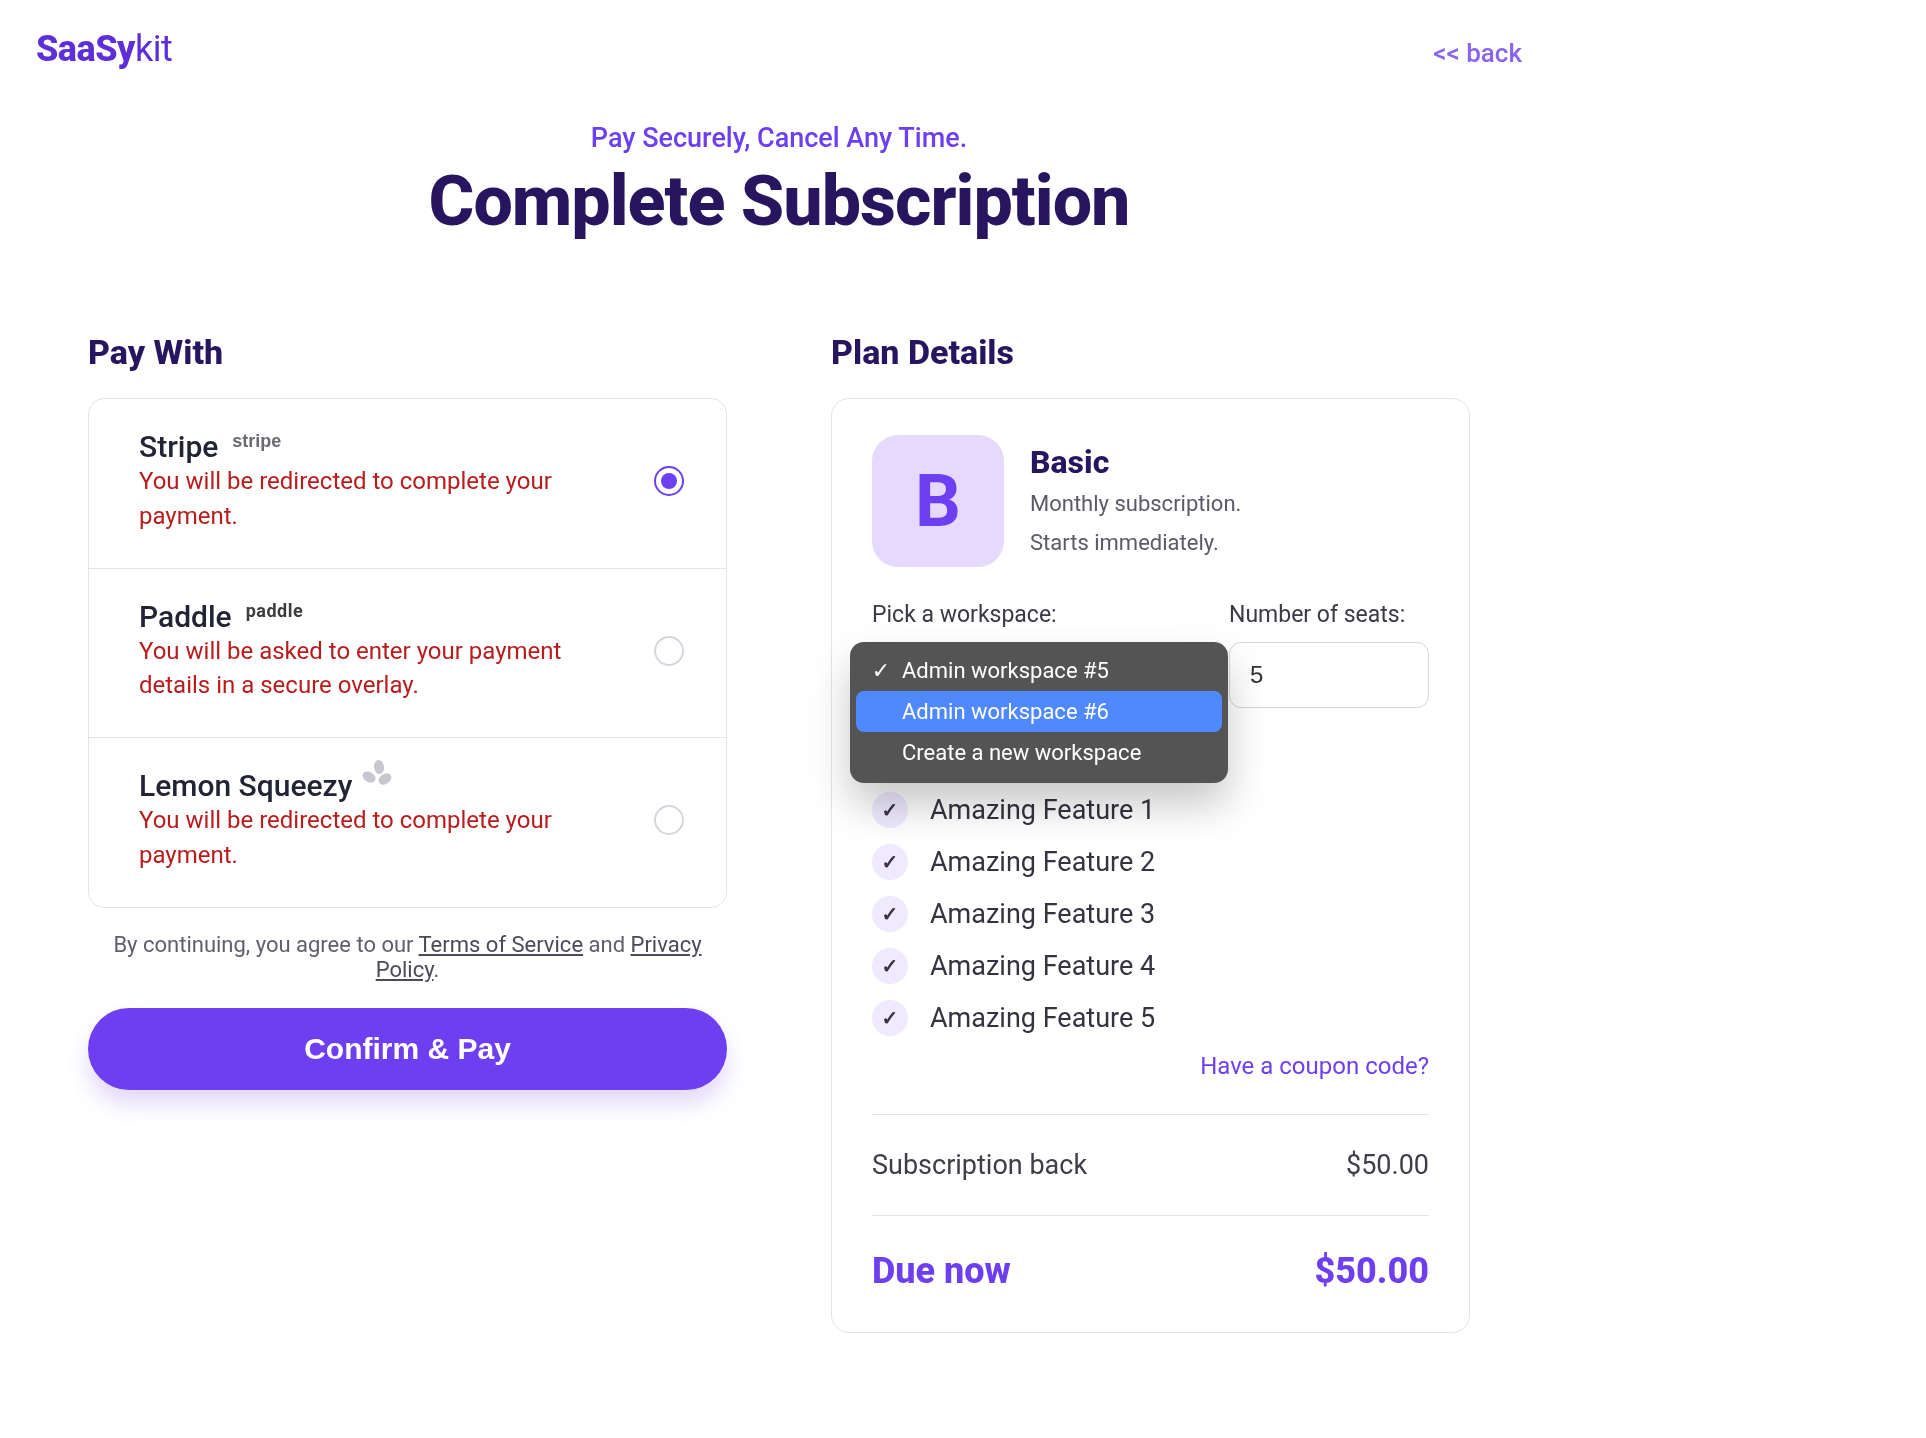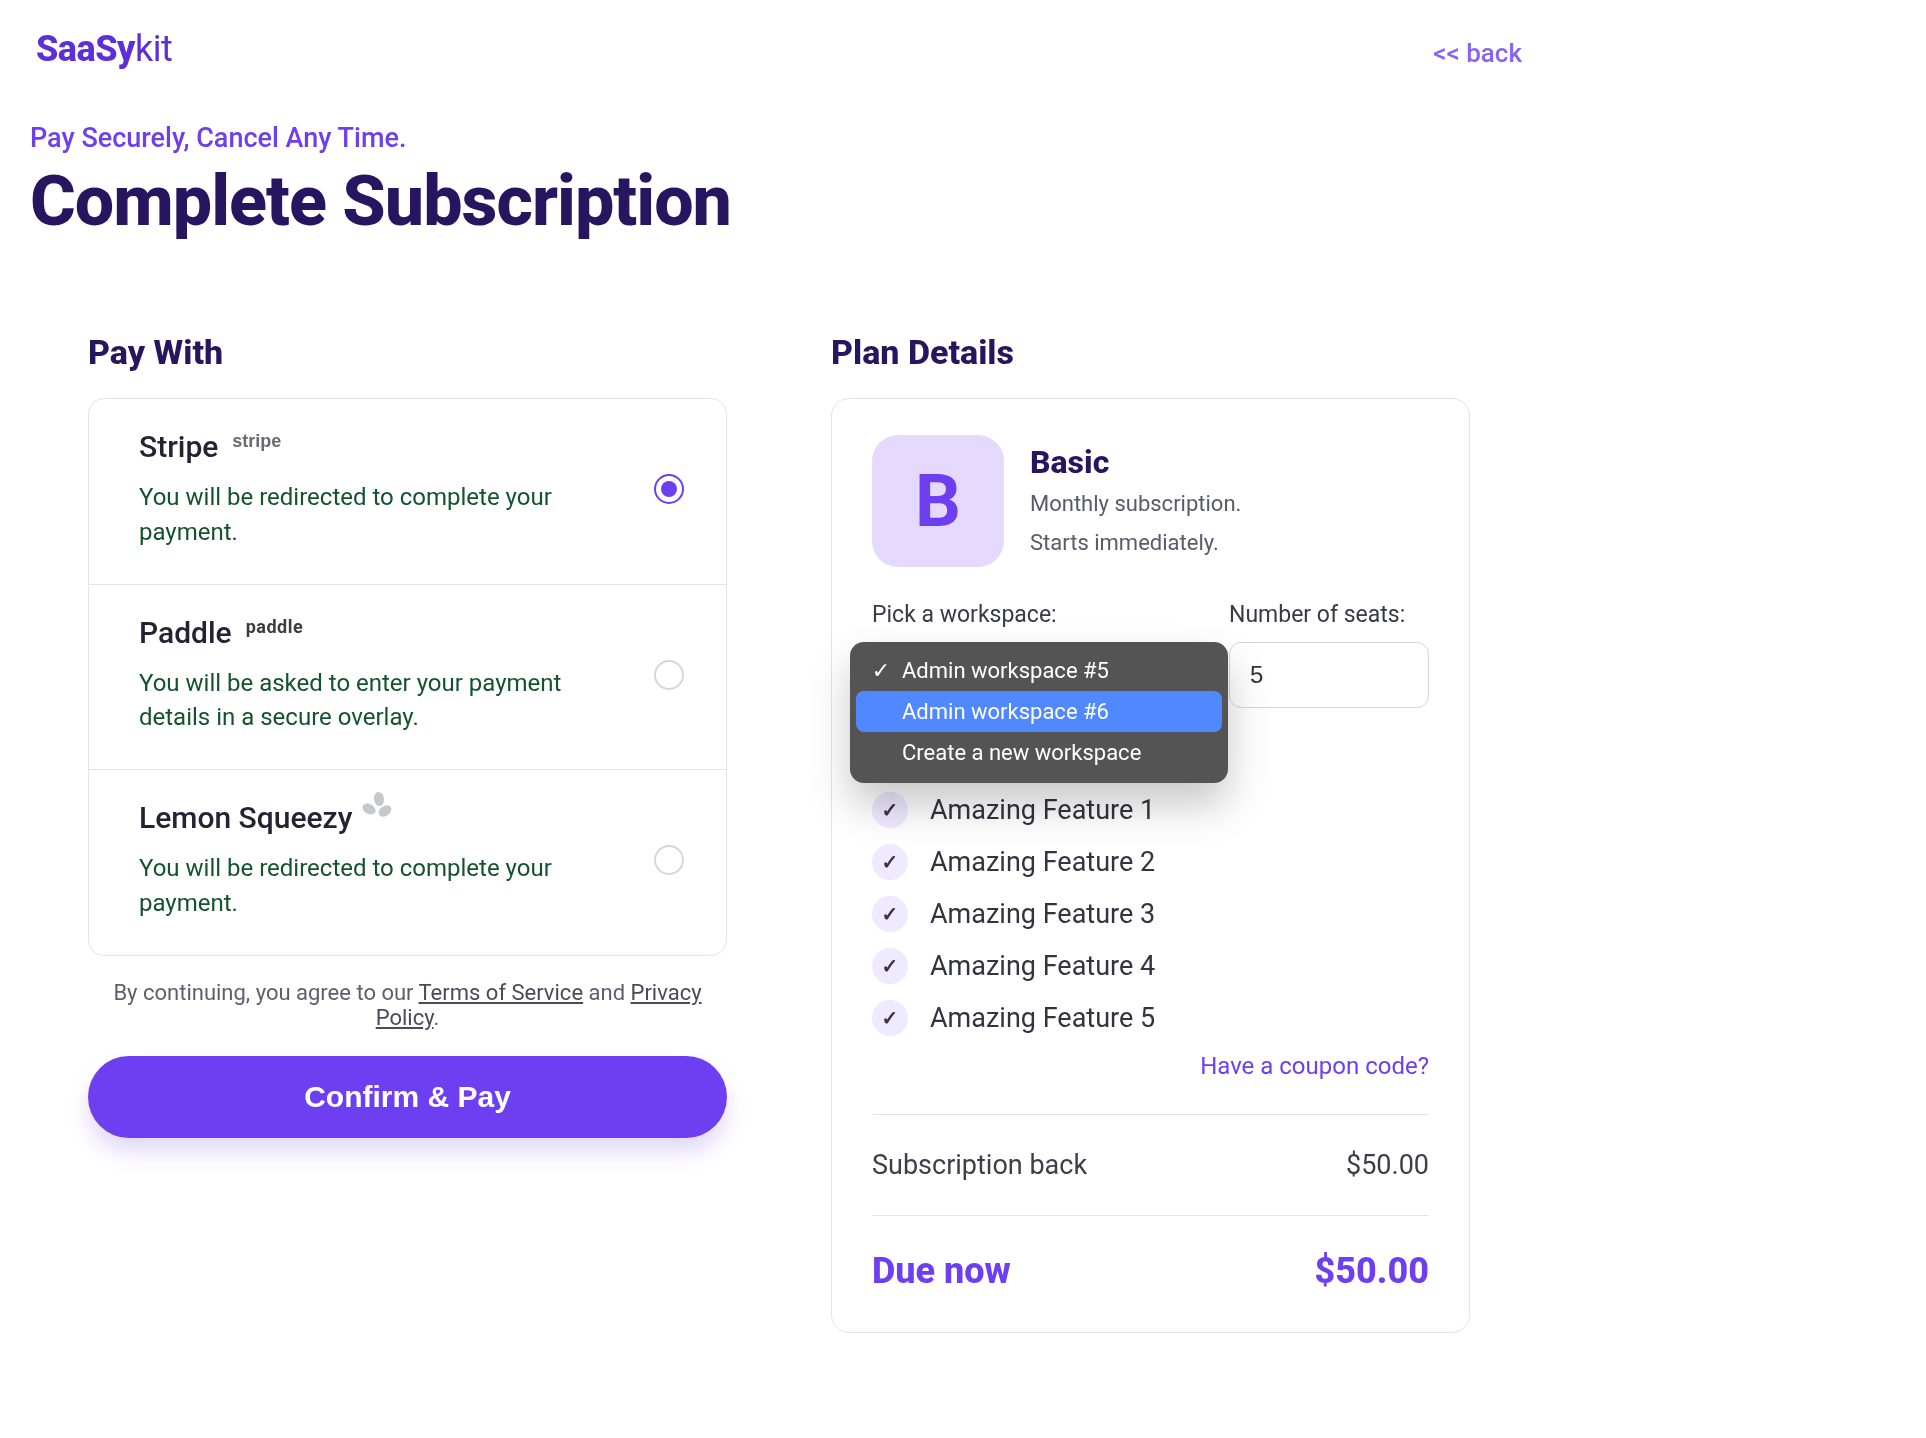--- a/index.html
+++ b/index.html
@@ -47,21 +47,21 @@
   }
   .logo b{font-weight:800;}
   .back-link{
     color:var(--purple-400);
     font-size:26px;
     text-decoration:none;
     margin-top:10px;
     font-weight:500;
   }
   
-  .hero{ text-align:left; margin-top:52px; }
+  .hero{ text-align:center; margin-top:52px; }
   .kicker{
     color:var(--purple-500);
     font-size:27px;
     font-weight:500;
   }
   .title{
     margin:6px 0 0 0;
     font-size:70px;
     font-weight:800;
     color:var(--indigo-800);
@@ -93,23 +93,23 @@
     padding:30px 42px 34px 50px;
     border-bottom:1px solid var(--border);
   }
   .method:last-child{border-bottom:none;}
   .method .info{flex:1;padding-right:24px;}
   .m-title{
     display:flex;align-items:center;gap:14px;
     font-size:30px;font-weight:500;color:#222334;text-align:right;
   }
   .m-desc{
-    margin-top:16px;
+    margin-top:0;
     font-size:24px;
-    color:#14532d;
+    color:#b91c1c;
     line-height:1.45;
   }
   .brand-mark{
     font-size:18px;font-weight:800;color:#6a6a72;
     line-height:1;position:relative;top:-6px;
     font-family: Arial, sans-serif;
   }
   .brand-paddle{font-size:18px;font-weight:700;color:#3d3d3d;letter-spacing:0.5px;top:-6px;position:relative;}
   .ls-mark{
     width:28px;height:28px;position:relative;top:-10px;

